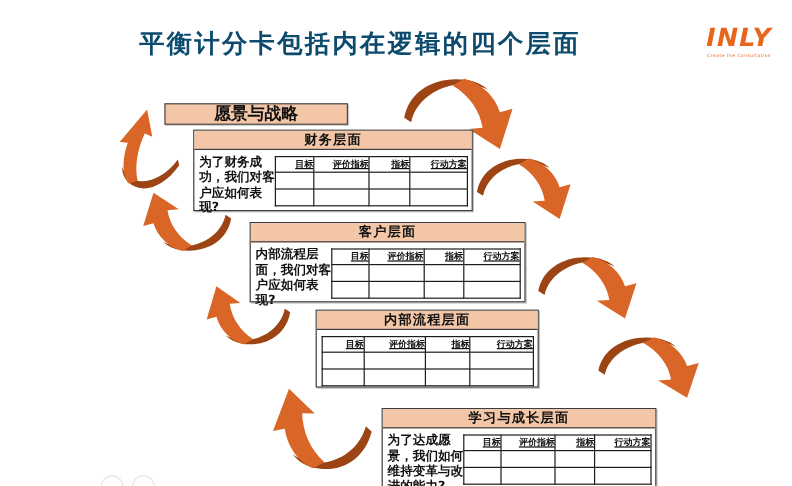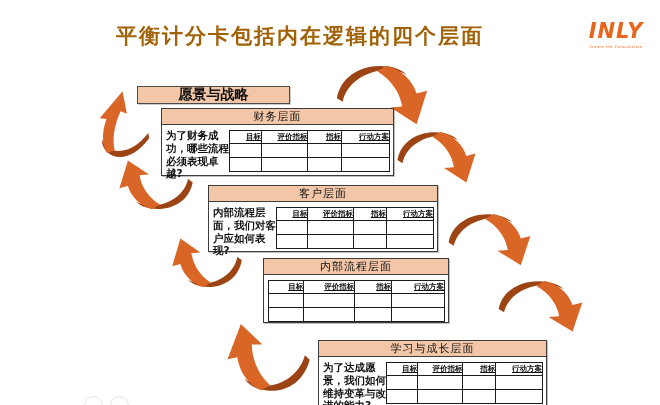--- a/index.html
+++ b/index.html
@@ -6,39 +6,39 @@
     --peach:#F2C6A7; --arrow-light:#D96627; --arrow-dark:#9D4414;
     --logo-orange:#E8661C; --border-dark:#3D3D3D;
   }
   html,body{margin:0;padding:0;background:#fff;}
   .slide{
     position:relative;width:660px;height:405px;background:#fff;overflow:hidden;
     font-family:"DejaVu Sans","Liberation Sans",sans-serif;color:#111;
   }
   .title{
     position:absolute;left:20px;right:80px;top:22px;text-align:center;
-    font-size:21px;font-weight:bold;letter-spacing:2px;color:#a16207;white-space:nowrap;
+    font-size:21px;font-weight:bold;letter-spacing:2px;color:#0c4a6e;white-space:nowrap;
   }
   .logo{position:absolute;right:13px;top:21px;width:62px;text-align:center;color:var(--logo-orange);}
   .logo-text{font-size:21px;font-weight:700;letter-spacing:1px;line-height:1;font-style:italic;}
   .logo-tag{font-size:4px;letter-spacing:.5px;margin-top:2px;white-space:nowrap;transform:scale(.9);}
   .vision{
     position:absolute;left:137px;top:86px;width:151px;height:16px;
     background:var(--peach);border:1px solid #4a4a4a;box-shadow:1px 1px 0 rgba(0,0,0,.2);
     display:flex;align-items:center;justify-content:center;
     font-size:14px;font-weight:bold;
   }
   .section{
     position:absolute;background:#fff;border:1.5px solid var(--border-dark);
     box-shadow:1px 1px 0 rgba(0,0,0,.25);box-sizing:border-box;
   }
   .sec-header{
     height:15px;background:var(--peach);border-bottom:1.5px solid var(--border-dark);
     display:flex;align-items:center;justify-content:center;
-    font-size:11px;font-weight:normal;letter-spacing:1px;
+    font-size:11px;font-weight:bold;letter-spacing:1px;
   }
   .sec-body{display:flex;align-items:flex-start;padding:3px 3px 3px 4px;}
   .question{
     width:63px;flex:none;font-size:10.5px;font-weight:bold;line-height:1.22;
     padding-top:1px;letter-spacing:0;
   }
   table.grid{border-collapse:collapse;table-layout:fixed;flex:1;margin-top:2px;background:#fff;}
   .grid th,.grid td{border:1.6px solid #1c1c1c;padding:0;text-align:right;text-decoration:underline;}
   .grid th{height:12px;font-size:7.5px;font-weight:600;letter-spacing:0;}
   .grid td{height:13px;}
@@ -119,21 +119,21 @@
       <svg viewBox="0 0 100 70" preserveAspectRatio="none">
         <use href="#swoosh"></use>
       </svg>
     </div>
 
   <div class="vision">愿景与战略</div>
 
   <div class="section" style="left:161px;top:108px;width:233px;height:68px;">
     <div class="sec-header">财务层面</div>
     <div class="sec-body">
-      <div class="question">为了财务成功，哪些流程必须表现卓越?</div>
+      <div class="question">为了财务成功，我们对客户应如何表现?</div>
       <table class="grid">
         <colgroup>
             <col style="width:20%">
             <col style="width:29%">
             <col style="width:21%">
             <col style="width:30%">
           </colgroup>
         <tbody>
             <tr>
           <th>目标</th>

